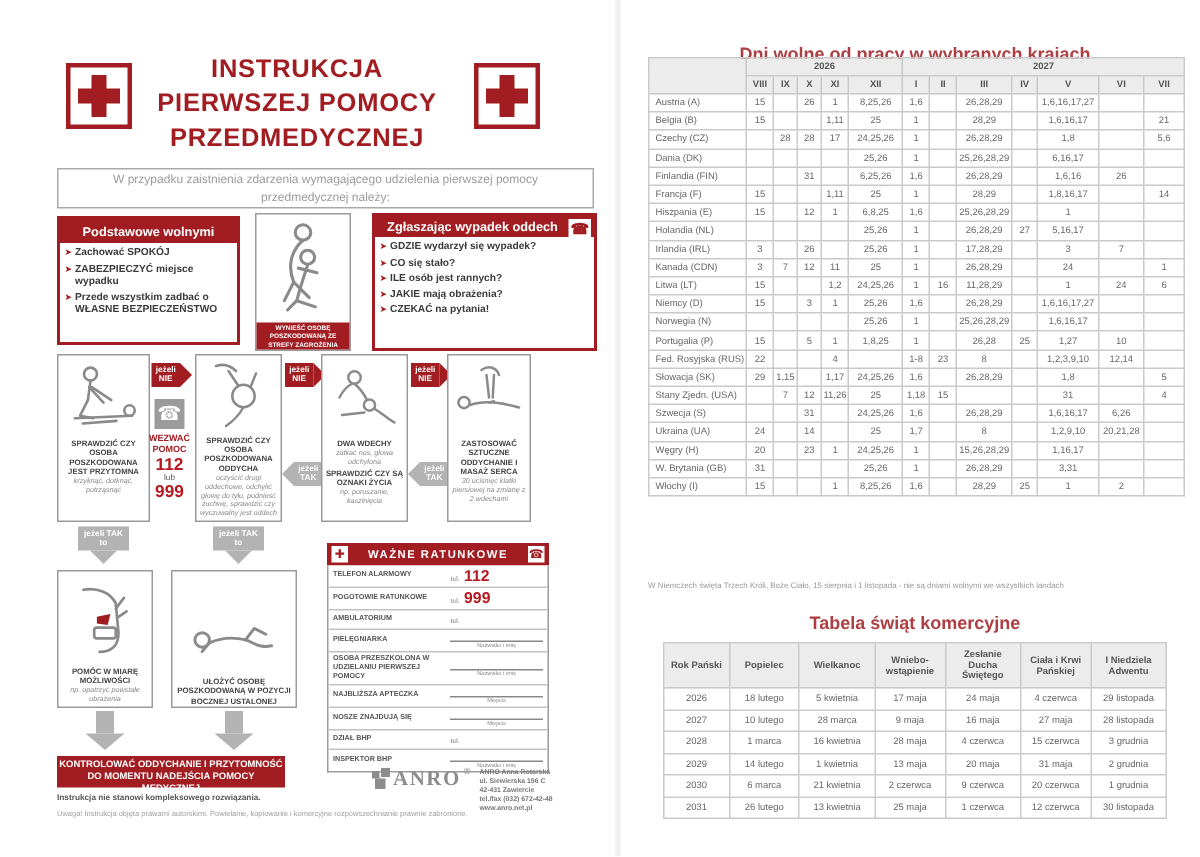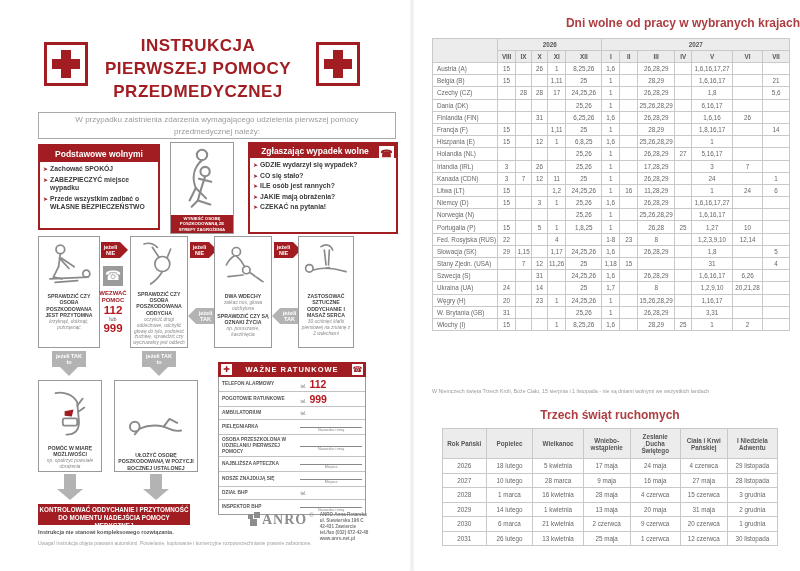--- a/index.html
+++ b/index.html
@@ -74,21 +74,21 @@
   #anro-logo{display:flex;align-items:flex-start;gap:2px;}
   #anro-mark{width:12px;height:14px;position:relative;}
   #anro-mark i{position:absolute;background:#8d8d8d;}
   #anro-name{font-family:"Liberation Serif",serif;font-weight:bold;font-size:14px;color:#8d8d8d;letter-spacing:1px;}
   #anro-reg{font-size:6px;color:#8d8d8d;vertical-align:super;}
   #brand-addr{font-size:4.6px;line-height:6px;color:#777;font-weight:bold;}
   svg.fig{stroke:#8a8a8a;fill:none;stroke-width:2;stroke-linecap:round;stroke-linejoin:round;}
   
   #rightpage{position:absolute;left:420px;top:0;width:380px;height:571px;background:#fff;}
   .rp-title{position:absolute;width:100%;text-align:center;color:#ad3e42;font-weight:bold;font-size:12px;}
-  #t1-title{top:16px;text-align:right;}
+  #t1-title{top:29px;}
   #t2-title{top:408px;}
   table{border-collapse:collapse;}
   #holidays-table{position:absolute;left:12px;top:38px;width:358px;}
   #holidays-table th,#holidays-table td{border:1px solid #c9c9c9;font-size:6.3px;color:#666;text-align:center;padding:1px;height:12.2px;}
   #holidays-table thead th{background:#ececec;font-weight:bold;color:#555;height:12px;}
   #holidays-table td.country{text-align:left;padding-left:4px;white-space:nowrap;}
   #footnote{position:absolute;left:12px;top:388px;width:360px;font-size:5.3px;color:#999;}
   #feasts-table{position:absolute;left:22px;top:428px;width:336px;}
   #feasts-table th{border:1px solid #c9c9c9;background:#ececec;font-size:6.3px;font-weight:bold;color:#555;height:30px;padding:2px;}
   #feasts-table td{border:1px solid #c9c9c9;font-size:6.3px;color:#666;text-align:center;height:14.5px;padding:1px;}
@@ -139,21 +139,21 @@
           <path d="M24 40 L18 52 M24 40 L34 50"></path>
         <circle cx="33" cy="24" r="4.5"></circle>
           <path d="M33 29 C30 38 28 44 26 52"></path>
           <path d="M26 52 L38 56 M26 52 L20 58"></path>
           <path d="M27 31 L39 34"></path>
       </svg>
       <div id="drag-cap">WYNIEŚĆ OSOBĘ POSZKODOWANĄ ZE STREFY ZAGROŻENIA</div>
     </div>
 
     <div id="report" class="abs rbox">
-      <div class="rhead"><span>Zgłaszając wypadek wolne</span>
+      <div class="rhead"><span>Zgłaszając wypadek oddech</span>
         <span class="phone-chip">☎</span>
       </div>
       <div class="blist">
           <div class="bul">
             <span class="arr">➤</span>
             <span class="btx">GDZIE wydarzył się wypadek?</span>
           </div>
           <div class="bul">
             <span class="arr">➤</span>
             <span class="btx">CO się stało?</span>
@@ -782,21 +782,21 @@
             <td>25</td>
             <td>1</td>
             <td>2</td>
             <td></td>
           </tr>
         </tbody>
     </table>
 
     <div id="footnote">W Niemczech święta Trzech Króli, Boże Ciało, 15 sierpnia i 1 listopada - nie są dniami wolnymi we wszystkich landach</div>
 
-    <div id="t2-title" class="rp-title">Trzech świąt ruchomych</div>
+    <div id="t2-title" class="rp-title">Tabela świąt komercyjne</div>
 
     <table id="feasts-table">
       <colgroup id="feasts-cols">
           <col style="width: 13%;">
           <col style="width: 14%;">
           <col style="width: 15%;">
           <col style="width: 14%;">
           <col style="width: 15%;">
           <col style="width: 14%;">
           <col style="width: 15%;">

